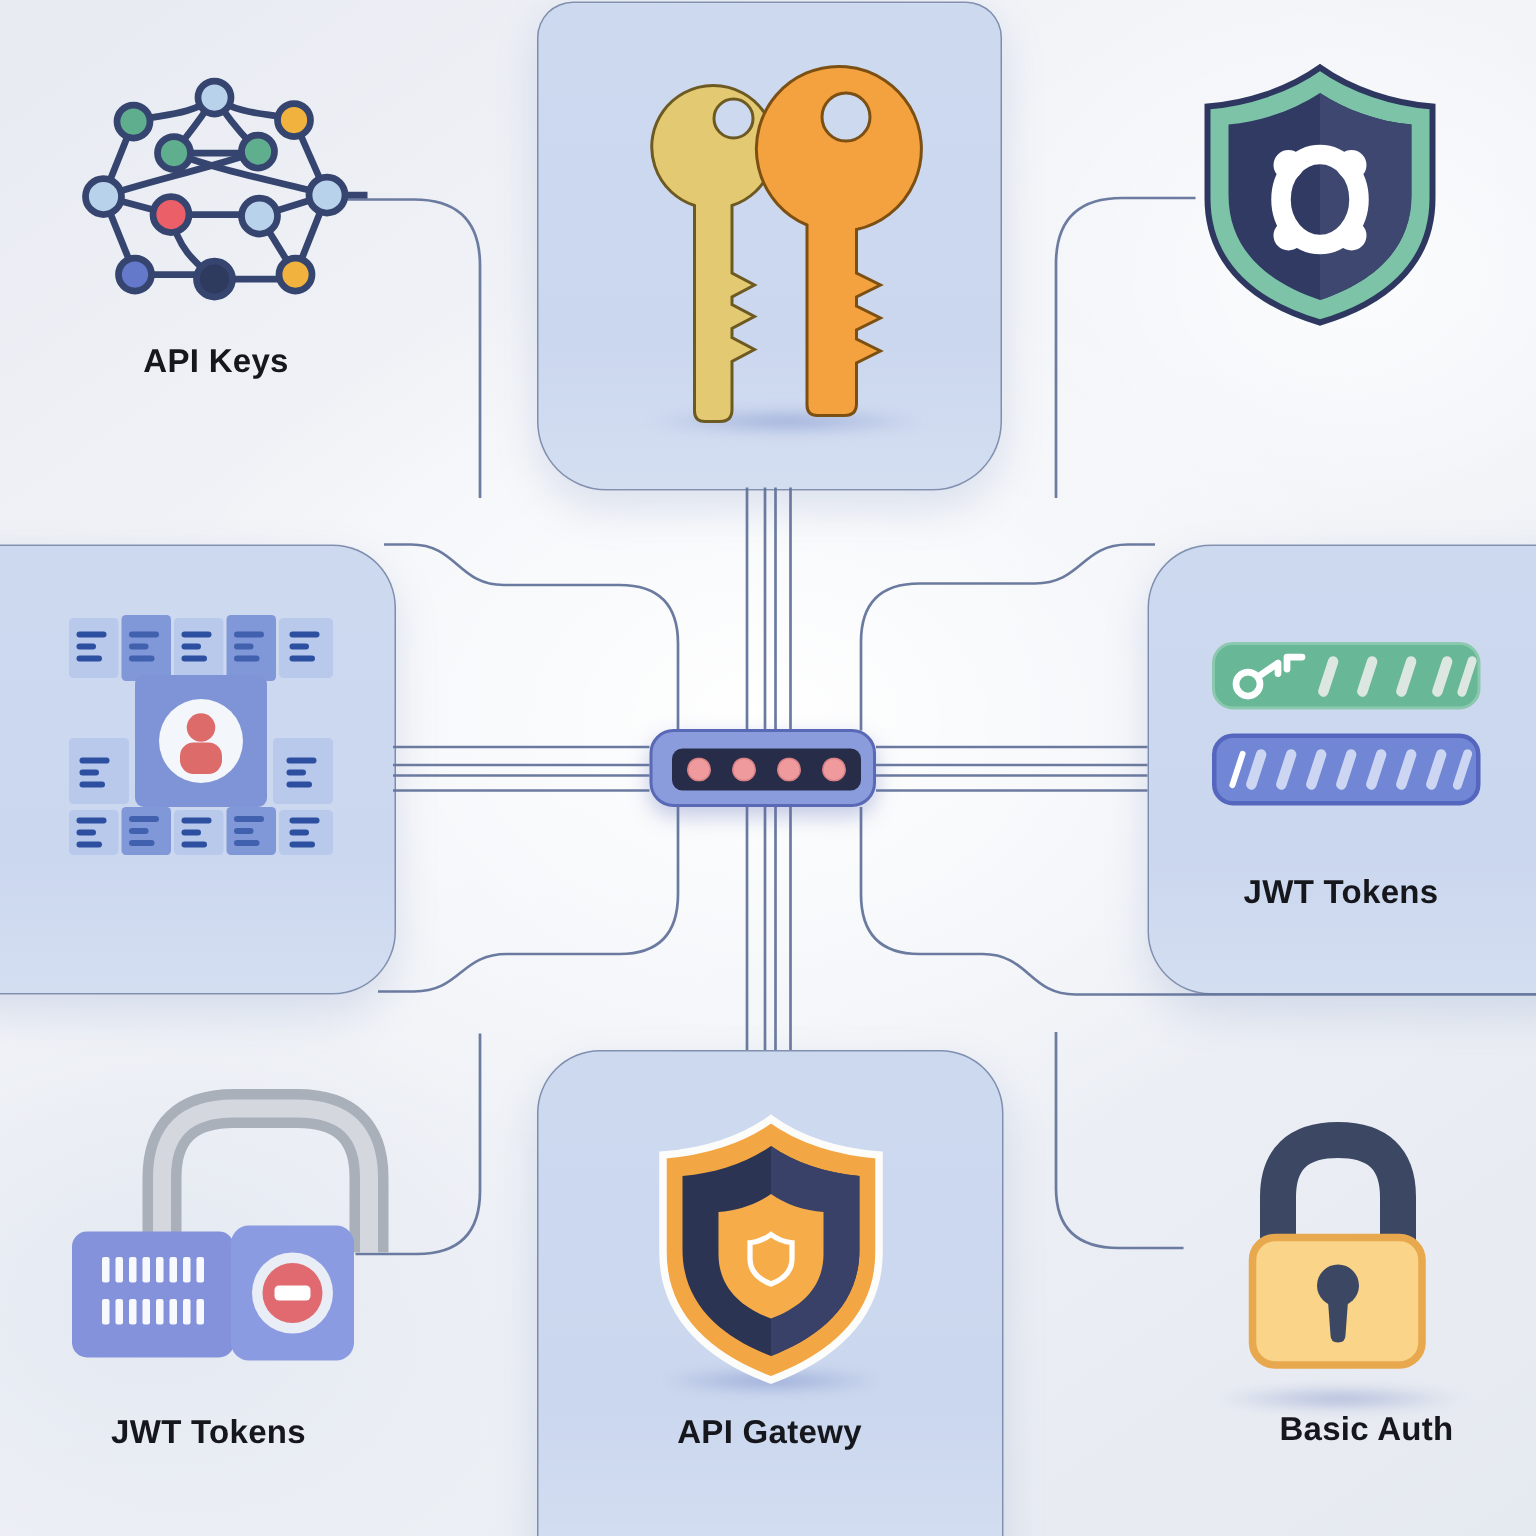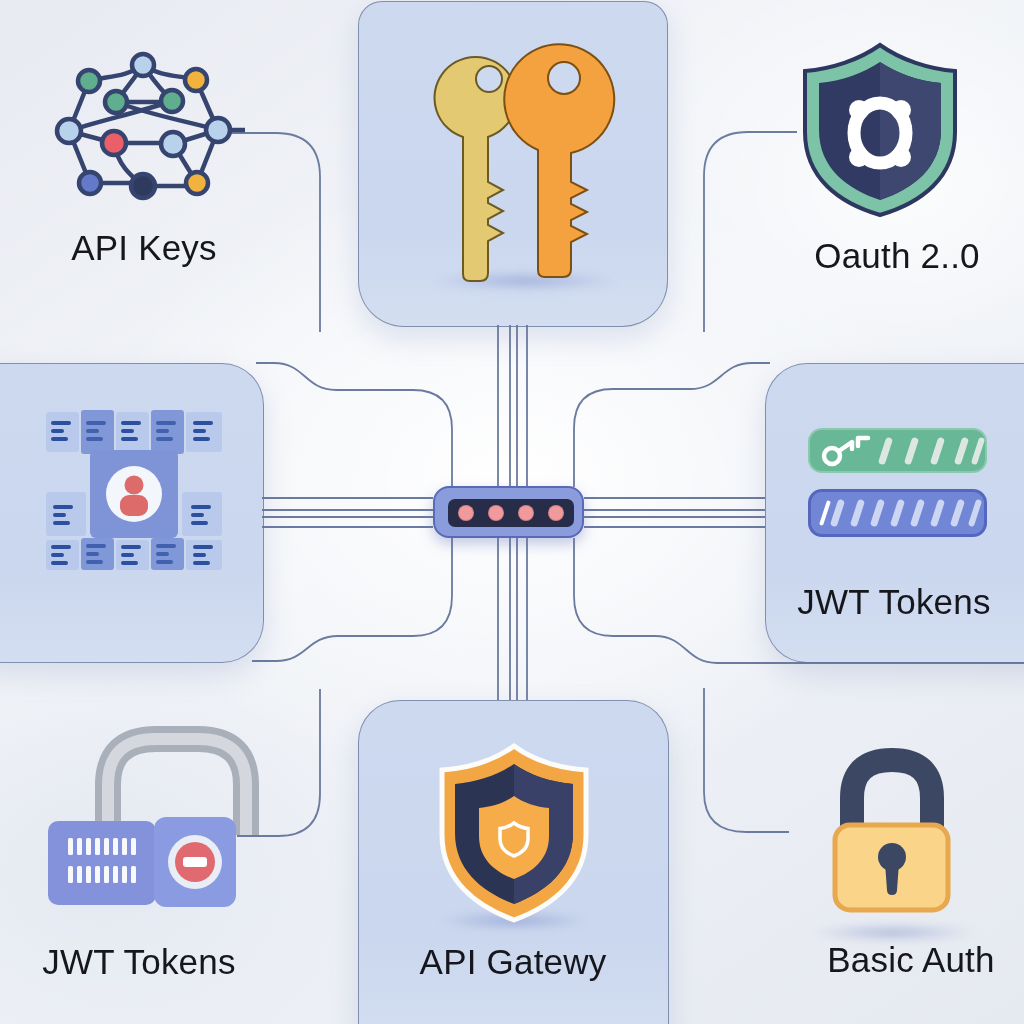--- a/index.html
+++ b/index.html
@@ -12,21 +12,21 @@
       radial-gradient(ellipse 45% 35% at 10% 85%, rgba(226,231,240,.9), rgba(226,231,240,0) 60%),
       linear-gradient(145deg,#e7eaf1 0%,#f2f4f8 32%,#eef1f6 62%,#e5e9f0 100%);
   }
   .card{
     position:absolute;background:linear-gradient(180deg,#cdd9ef 0%,#cbd7ee 70%,#d3deF1 100%);
     border:1.5px solid rgba(62,80,120,.55);
     box-shadow:0 12px 28px rgba(120,140,190,.22);
   }
   .label{
     position:absolute;transform:translateX(-50%);
-    font-size:35px;font-weight:normal;color:#16171c;letter-spacing:.2px;white-space:nowrap;
+    font-size:22px;font-weight:bold;color:#16171c;letter-spacing:.2px;white-space:nowrap;
   }
   svg{position:absolute;overflow:visible;}
   #connectors{left:0;top:0;}
   .pill{
     position:absolute;left:433px;top:486px;width:151px;height:52px;border-radius:16px;
     background:#8b9cdc;border:2.5px solid #5a69b5;box-sizing:border-box;
     box-shadow:0 6px 14px rgba(90,105,180,.35);
   }
   .pill-inner{
     position:absolute;left:13px;top:11px;width:126px;height:28px;border-radius:7px;
@@ -269,19 +269,18 @@
   <div class="pill">
     <div class="pill-inner">
       <span class="dot"></span>
       <span class="dot"></span>
       <span class="dot"></span>
       <span class="dot"></span>
     </div>
   </div>
 
   <div class="label" style="left:144px;top:228px;">API Keys</div>
-  <div class="label" style="left:897px;top:236px;">Oauth 2..0</div>
   <div class="label" style="left:894px;top:582px;">JWT Tokens</div>
   <div class="label" style="left:139px;top:942px;">JWT Tokens</div>
   <div class="label" style="left:513px;top:942px;">API Gatewy</div>
   <div class="label" style="left:911px;top:940px;">Basic Auth</div>
 
 </div>
 
 </body></html>

